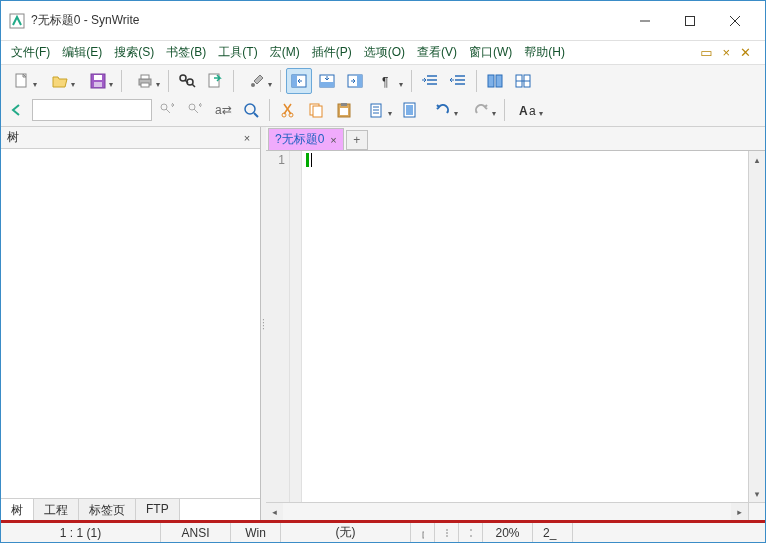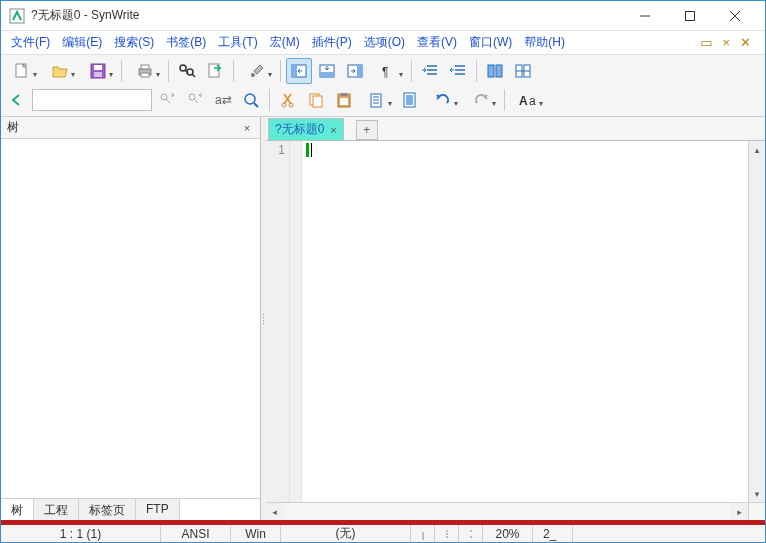--- a/index.html
+++ b/index.html
@@ -1,23 +1,23 @@
 <!DOCTYPE html>
 <html><head>
 <meta charset="utf-8">
 <style>
 *{box-sizing:border-box;margin:0;padding:0;font-family:"Microsoft YaHei","Segoe UI",sans-serif;font-size:12px;user-select:none}
 body{background:#fff;width:766px;height:543px;border:1px solid #3a8cc7;display:flex;flex-direction:column;overflow:hidden}
-.titlebar{height:30px;background:#fff;display:flex;align-items:center;padding:0 8px;border-bottom:1px solid #e0e0e0}
+.titlebar{height:40px;background:#fff;display:flex;align-items:center;padding:0 8px;border-bottom:1px solid #e0e0e0}
 .titlebar-icon{width:16px;height:16px;margin-right:6px}
 .titlebar-text{flex:1;color:#333}
 .win-ctrl{display:flex}
 .win-btn{width:45px;height:28px;display:flex;align-items:center;justify-content:center;color:#333}
 .menubar{height:24px;background:#fff;display:flex;align-items:center;padding:0 4px;border-bottom:1px solid #e0e0e0}
-.menu-item{padding:3px 6px;color:#1d4ed8}
+.menu-item{padding:3px 6px;color:#14532d}
 .menu-right{margin-left:auto;display:flex;gap:6px;padding-right:8px}
 .menu-glyph{color:#b8860b;font-size:13px;padding:0 2px}
 .toolbar{background:#f5f5f5;border-bottom:1px solid #d0d0d0;padding:3px}
 .tb-row{display:flex;align-items:center;gap:2px;flex-wrap:nowrap}
 .tb-btn{min-width:26px;height:26px;display:flex;align-items:center;justify-content:center;border:1px solid transparent;border-radius:2px;position:relative}
 .tb-btn.active{background:#cde6f7;border-color:#6ba8d8}
 .tb-btn.dd{min-width:36px}
 .tb-btn .dd-arr{position:absolute;right:2px;bottom:4px;font-size:8px;color:#555}
 .tb-sep{width:1px;height:22px;background:#c8c8c8;margin:0 3px}
 .tb-input{width:120px;height:22px;border:1px solid #c0c0c0;background:#fff;padding:0 4px}
@@ -28,35 +28,35 @@
 .panel-close{width:14px;height:14px;display:flex;align-items:center;justify-content:center;font-size:11px;color:#555}
 .panel-body{flex:1;background:#fff}
 .sidebar-tabs{height:22px;display:flex;border-top:1px solid #d0d0d0}
 .side-tab{padding:3px 10px;border-right:1px solid #d0d0d0;color:#333}
 .side-tab.active{background:#fff}
 .side-tab:not(.active){background:#f0f0f0}
 .splitter{width:5px;background:#f0f0f0;display:flex;flex-direction:column;align-items:center;justify-content:center;cursor:col-resize}
 .splitter-dots{color:#999;line-height:3px;font-size:10px}
 .editor{flex:1;display:flex;flex-direction:column;min-width:0}
 .tabs{height:24px;display:flex;align-items:flex-end;background:#f5f5f5;border-bottom:1px solid #c0c0c0;padding-left:2px}
-.tab{height:22px;display:flex;align-items:center;padding:0 6px;background:#5eead4;border:1px solid #c0c0c0;border-bottom:none;margin-right:12px;gap:6px}
+.tab{height:22px;display:flex;align-items:center;padding:0 6px;background:#f0abfc;border:1px solid #c0c0c0;border-bottom:none;margin-right:2px;gap:6px}
 .tab-text{color:#2060c0}
 .tab-close{font-size:11px;color:#555}
 .tab-add{width:22px;height:20px;display:flex;align-items:center;justify-content:center;border:1px solid #c0c0c0;background:#f0f0f0;color:#666}
 .editor-body{flex:1;display:flex;background:#fff;position:relative}
 .gutter{width:24px;background:#f0f0f0;border-right:1px solid #e0e0e0;text-align:right;padding:2px 4px 0 0;color:#888;font-family:Consolas,monospace}
 .fold{width:12px;background:#f0f0f0;border-right:1px solid #e0e0e0}
 .text-area{flex:1;padding:2px 4px;font-family:Consolas,monospace;position:relative}
 .cursor-mark{position:absolute;left:4px;top:2px;width:3px;height:14px;background:#0a0}
 .caret{position:absolute;left:9px;top:2px;width:1px;height:14px;background:#000}
 .scrollbar{width:17px;background:#f0f0f0;border-left:1px solid #d0d0d0;display:flex;flex-direction:column}
 .scroll-btn{height:17px;display:flex;align-items:center;justify-content:center;background:#f0f0f0;font-size:9px;color:#606060}
 .ed-bottom{height:18px;display:flex;background:#f5f5f5;border-top:1px solid #d0d0d0}
 .ed-bottom .scroll-btn{width:17px;height:17px}
-.statusbar{height:22px;background:#f5f5f5;border-top:5px solid #b91c1c;display:flex;align-items:center}
+.statusbar{height:22px;background:#f5f5f5;border-top:3px solid #b91c1c;display:flex;align-items:center}
 .status-cell{padding:0 10px;border-right:1px solid #d0d0d0;color:#333;height:100%;display:flex;align-items:center}
 svg{display:block}
 </style>
 </head>
 <body>
 
 <div class="titlebar">
   <span class="titlebar-icon">
     <svg width="16" height="16">
         <rect x="1" y="1" width="14" height="14" fill="#fff" stroke="#888"></rect>

